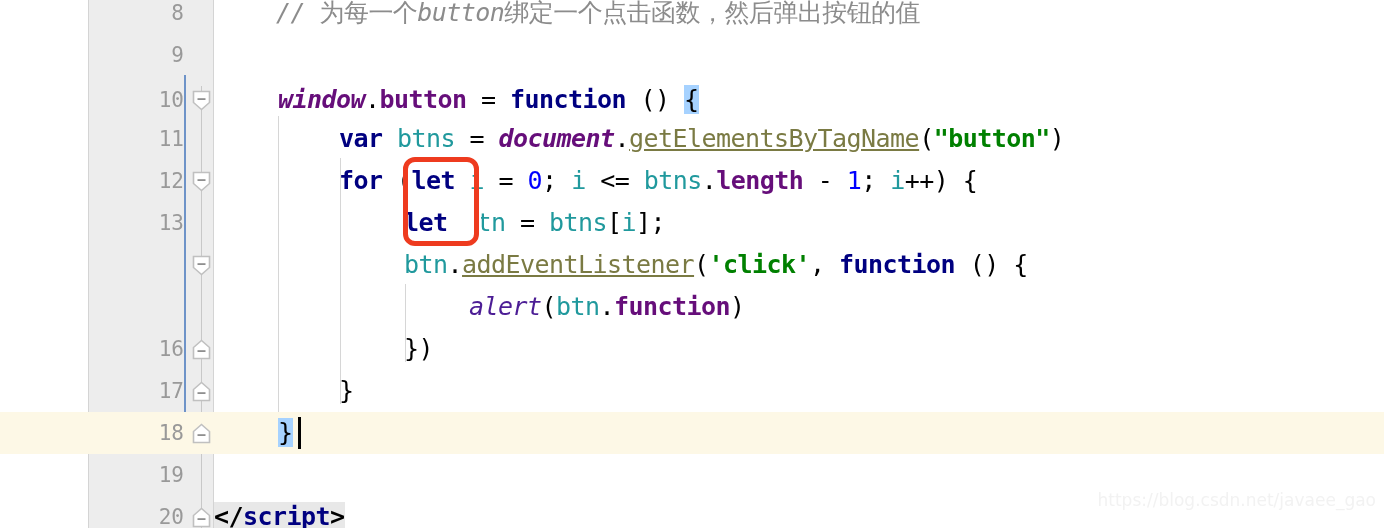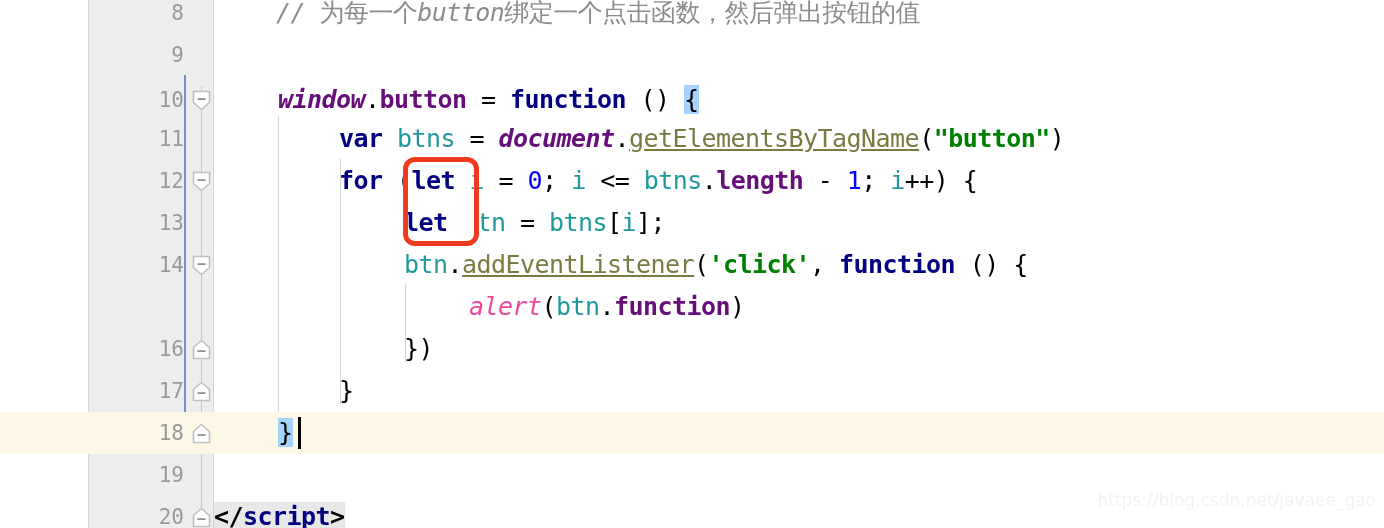--- a/index.html
+++ b/index.html
@@ -124,21 +124,21 @@
   
   .kw      { color: #000080; font-weight: bold; }           
   .glob    { color: #660e7a; font-style: italic; font-weight: bold; } 
   .prop    { color: #660e7a; font-weight: bold; }           
   .fn      { color: #7a7a43; text-decoration: underline; }                              
   .str     { color: #008000; font-weight: bold; }           
   .num     { color: #0000ff; }                              
   .local   { color: #20999d; }          
   .cmt-cn  { color: #8c8c8c; font-style: normal; font-family: "DejaVu Sans", "Liberation Sans", sans-serif; }
   .cmt-it  { color: #8c8c8c; font-style: italic; }
-  .alertfn { color: #ec4899; font-style: italic; }
+  .alertfn { color: #4c1d95; font-style: italic; }
   .plain   { color: #000000; }
   .tagbr   { color: #000000; font-weight: bold; }
   .tagname { color: #000080; font-weight: bold; }
 
   
   .warn-wave {
     background-image:
       linear-gradient(45deg, transparent 46%, #a0a0a0 46%, #a0a0a0 54%, transparent 54%),
       linear-gradient(-45deg, transparent 46%, #a0a0a0 46%, #a0a0a0 54%, transparent 54%);
     background-size: 6px 4px;
@@ -243,21 +243,20 @@
             <rect x="5.5" y="8.2" width="8" height="1.8" fill="#8f8f8f"></rect>
           </svg>
         </div>
         <div class="code" style="left: 339px;"><span class="kw">for</span><span class="plain"> (</span><span class="kw">let</span><span class="plain"> </span><span class="local">i</span><span class="plain"> = </span><span class="num">0</span><span class="plain">; </span><span class="local">i</span><span class="plain"> &lt;= </span><span class="local">btns</span><span class="plain">.</span><span class="prop">length</span><span class="plain"> - </span><span class="num">1</span><span class="plain">; </span><span class="local">i</span><span class="plain">++) {</span></div>
       </div>
       <div class="row" style="top: 202px;">
         <div class="lnum">13</div>
         <div class="code" style="left: 404px;"><span class="kw">let</span><span class="plain"> </span><span class="local">btn</span><span class="plain"> = </span><span class="local">btns</span><span class="plain">[</span><span class="local">i</span><span class="plain">];</span></div>
       </div>
       <div class="row" style="top: 244px;">
-        <div class="lnum">14</div>
         <div class="fold" style="top: 11px;">
           <svg width="19" height="21" viewBox="0 0 19 21">
             <path d="M1.5 1.5 H17.5 V12.5 L9.5 19.5 L1.5 12.5 Z" fill="#ffffff" stroke="#c0c0c0" stroke-width="1.6"></path>
             <rect x="5.5" y="8.2" width="8" height="1.8" fill="#8f8f8f"></rect>
           </svg>
         </div>
         <div class="code" style="left: 404px;"><span class="local">btn</span><span class="plain">.</span><span class="fn">addEventListener</span><span class="plain">(</span><span class="str">'click'</span><span class="plain">, </span><span class="kw">function</span><span class="plain"> () {</span></div>
       </div>
       <div class="row" style="top: 286px;">
         <div class="code" style="left: 469px;"><span class="alertfn">alert</span><span class="plain">(</span><span class="local">btn</span><span class="plain">.</span><span class="prop">function</span><span class="plain">)</span></div>

